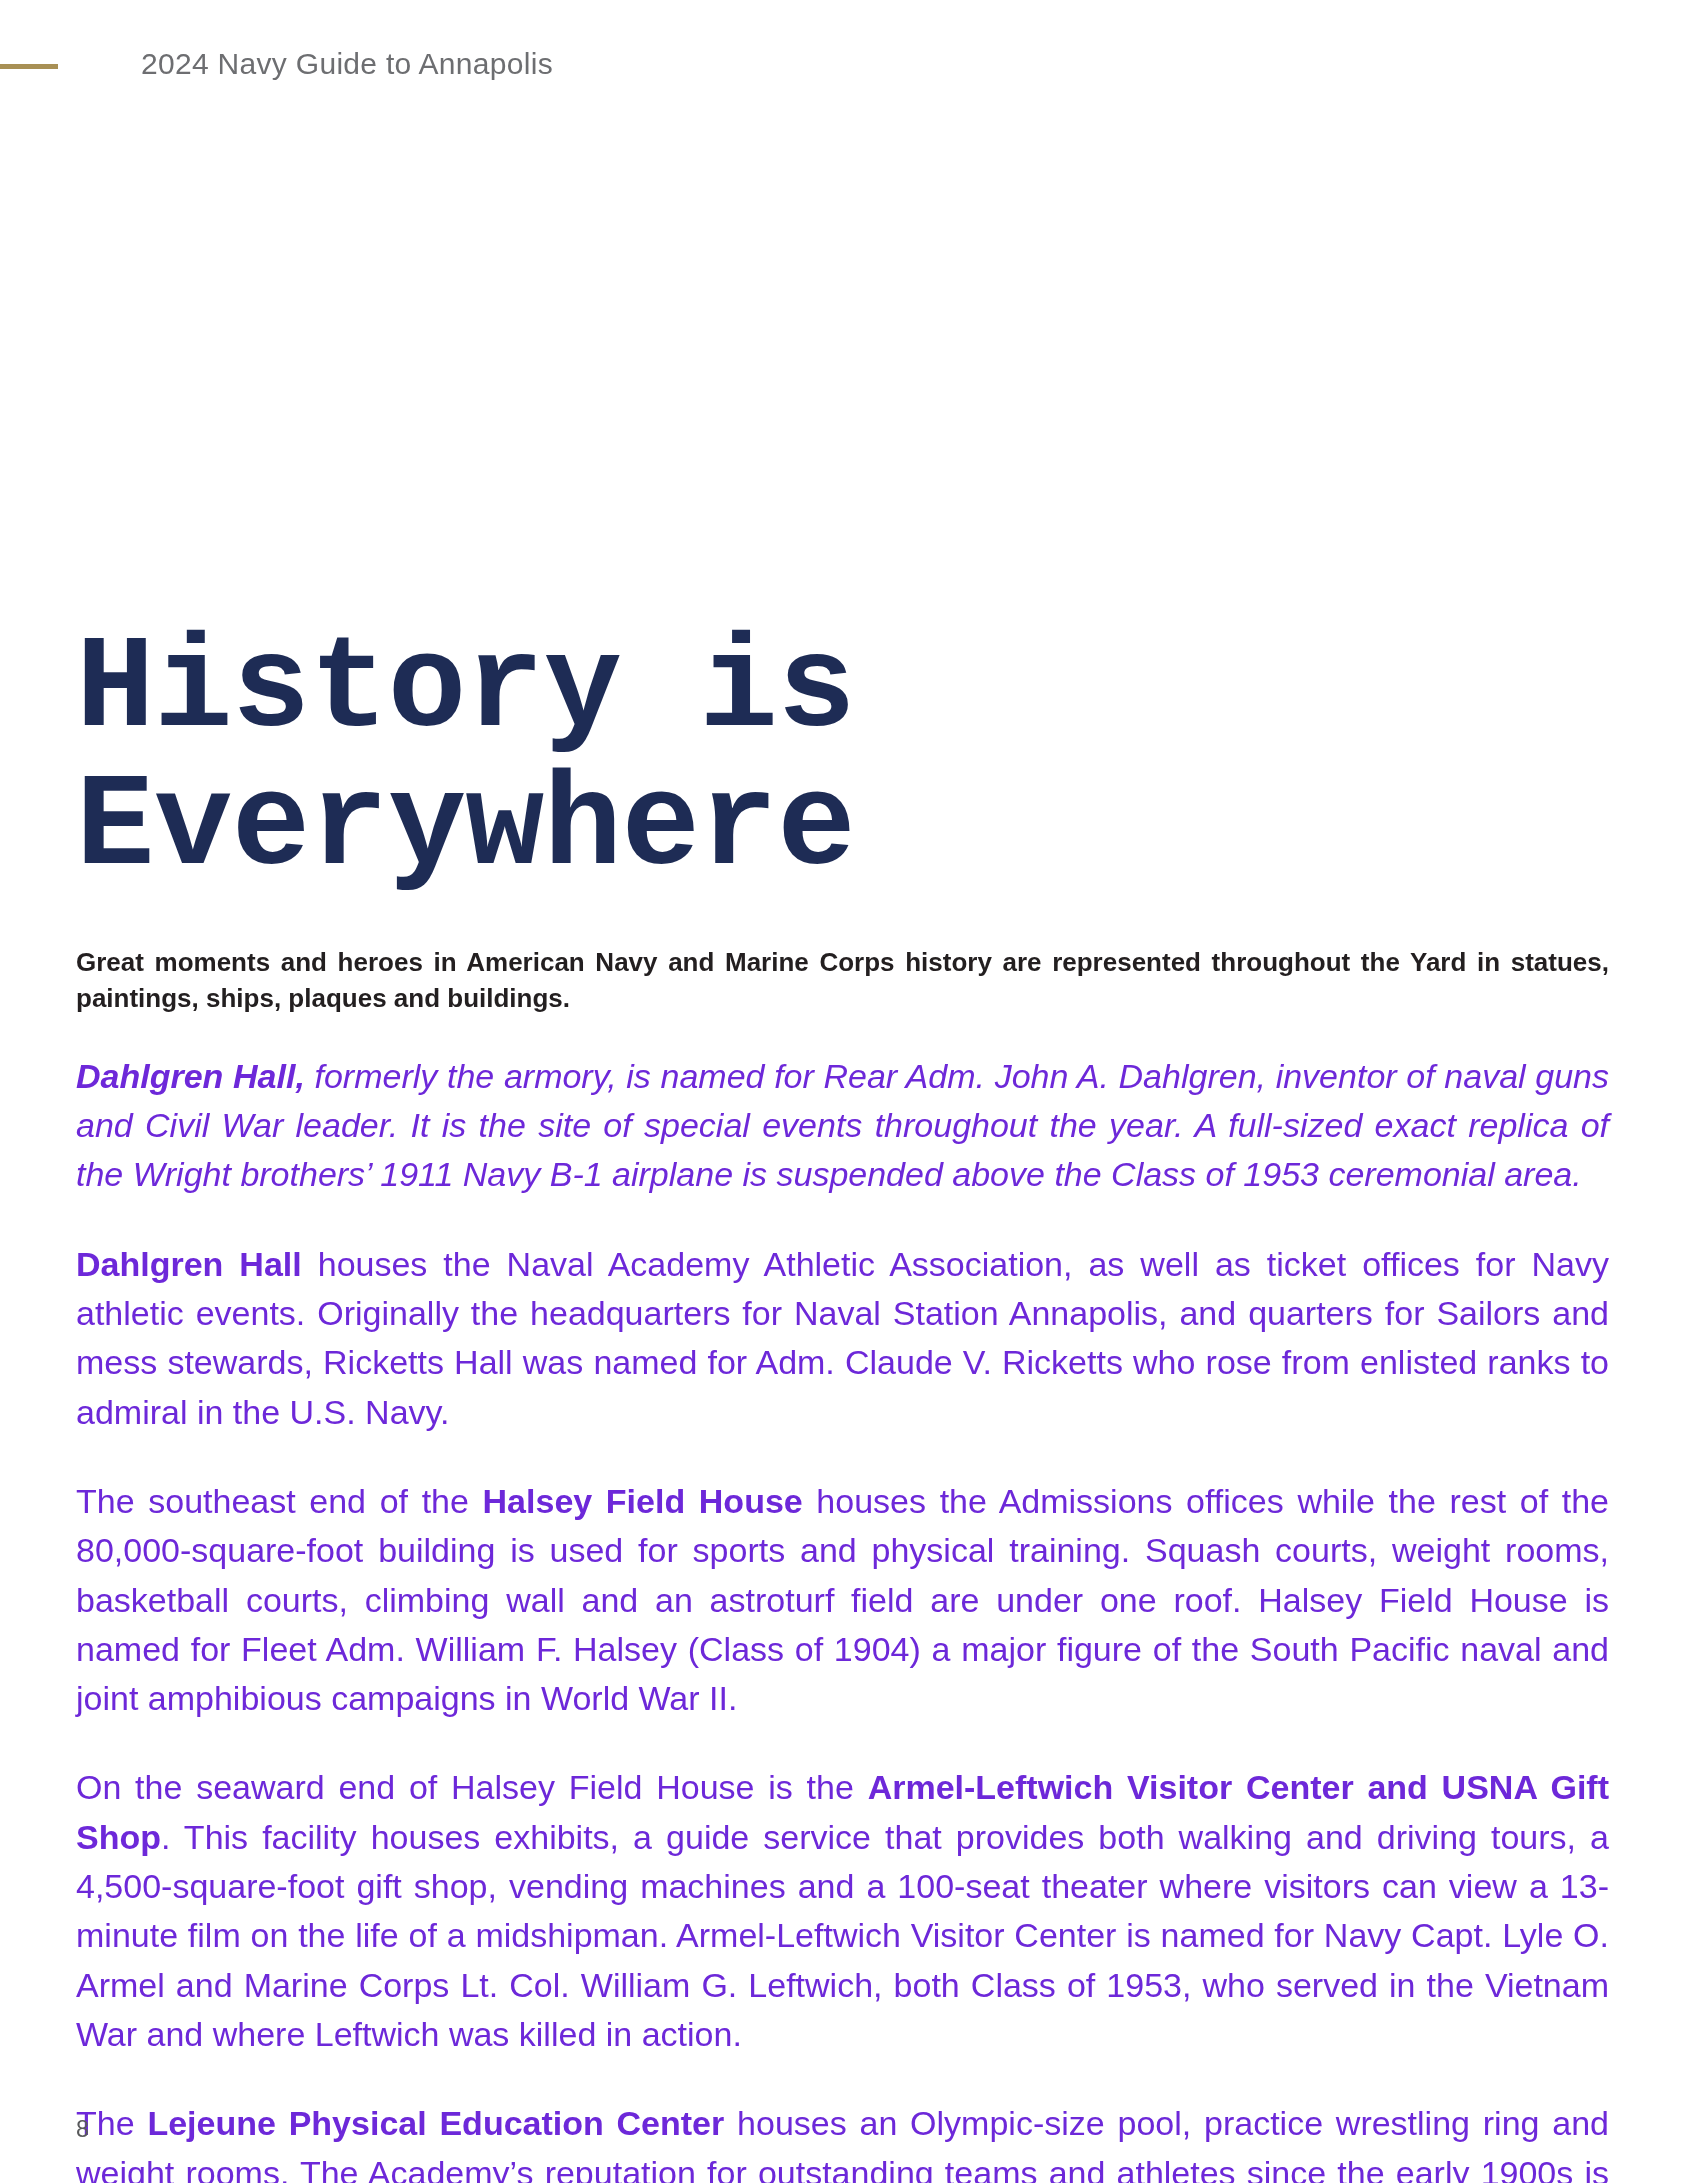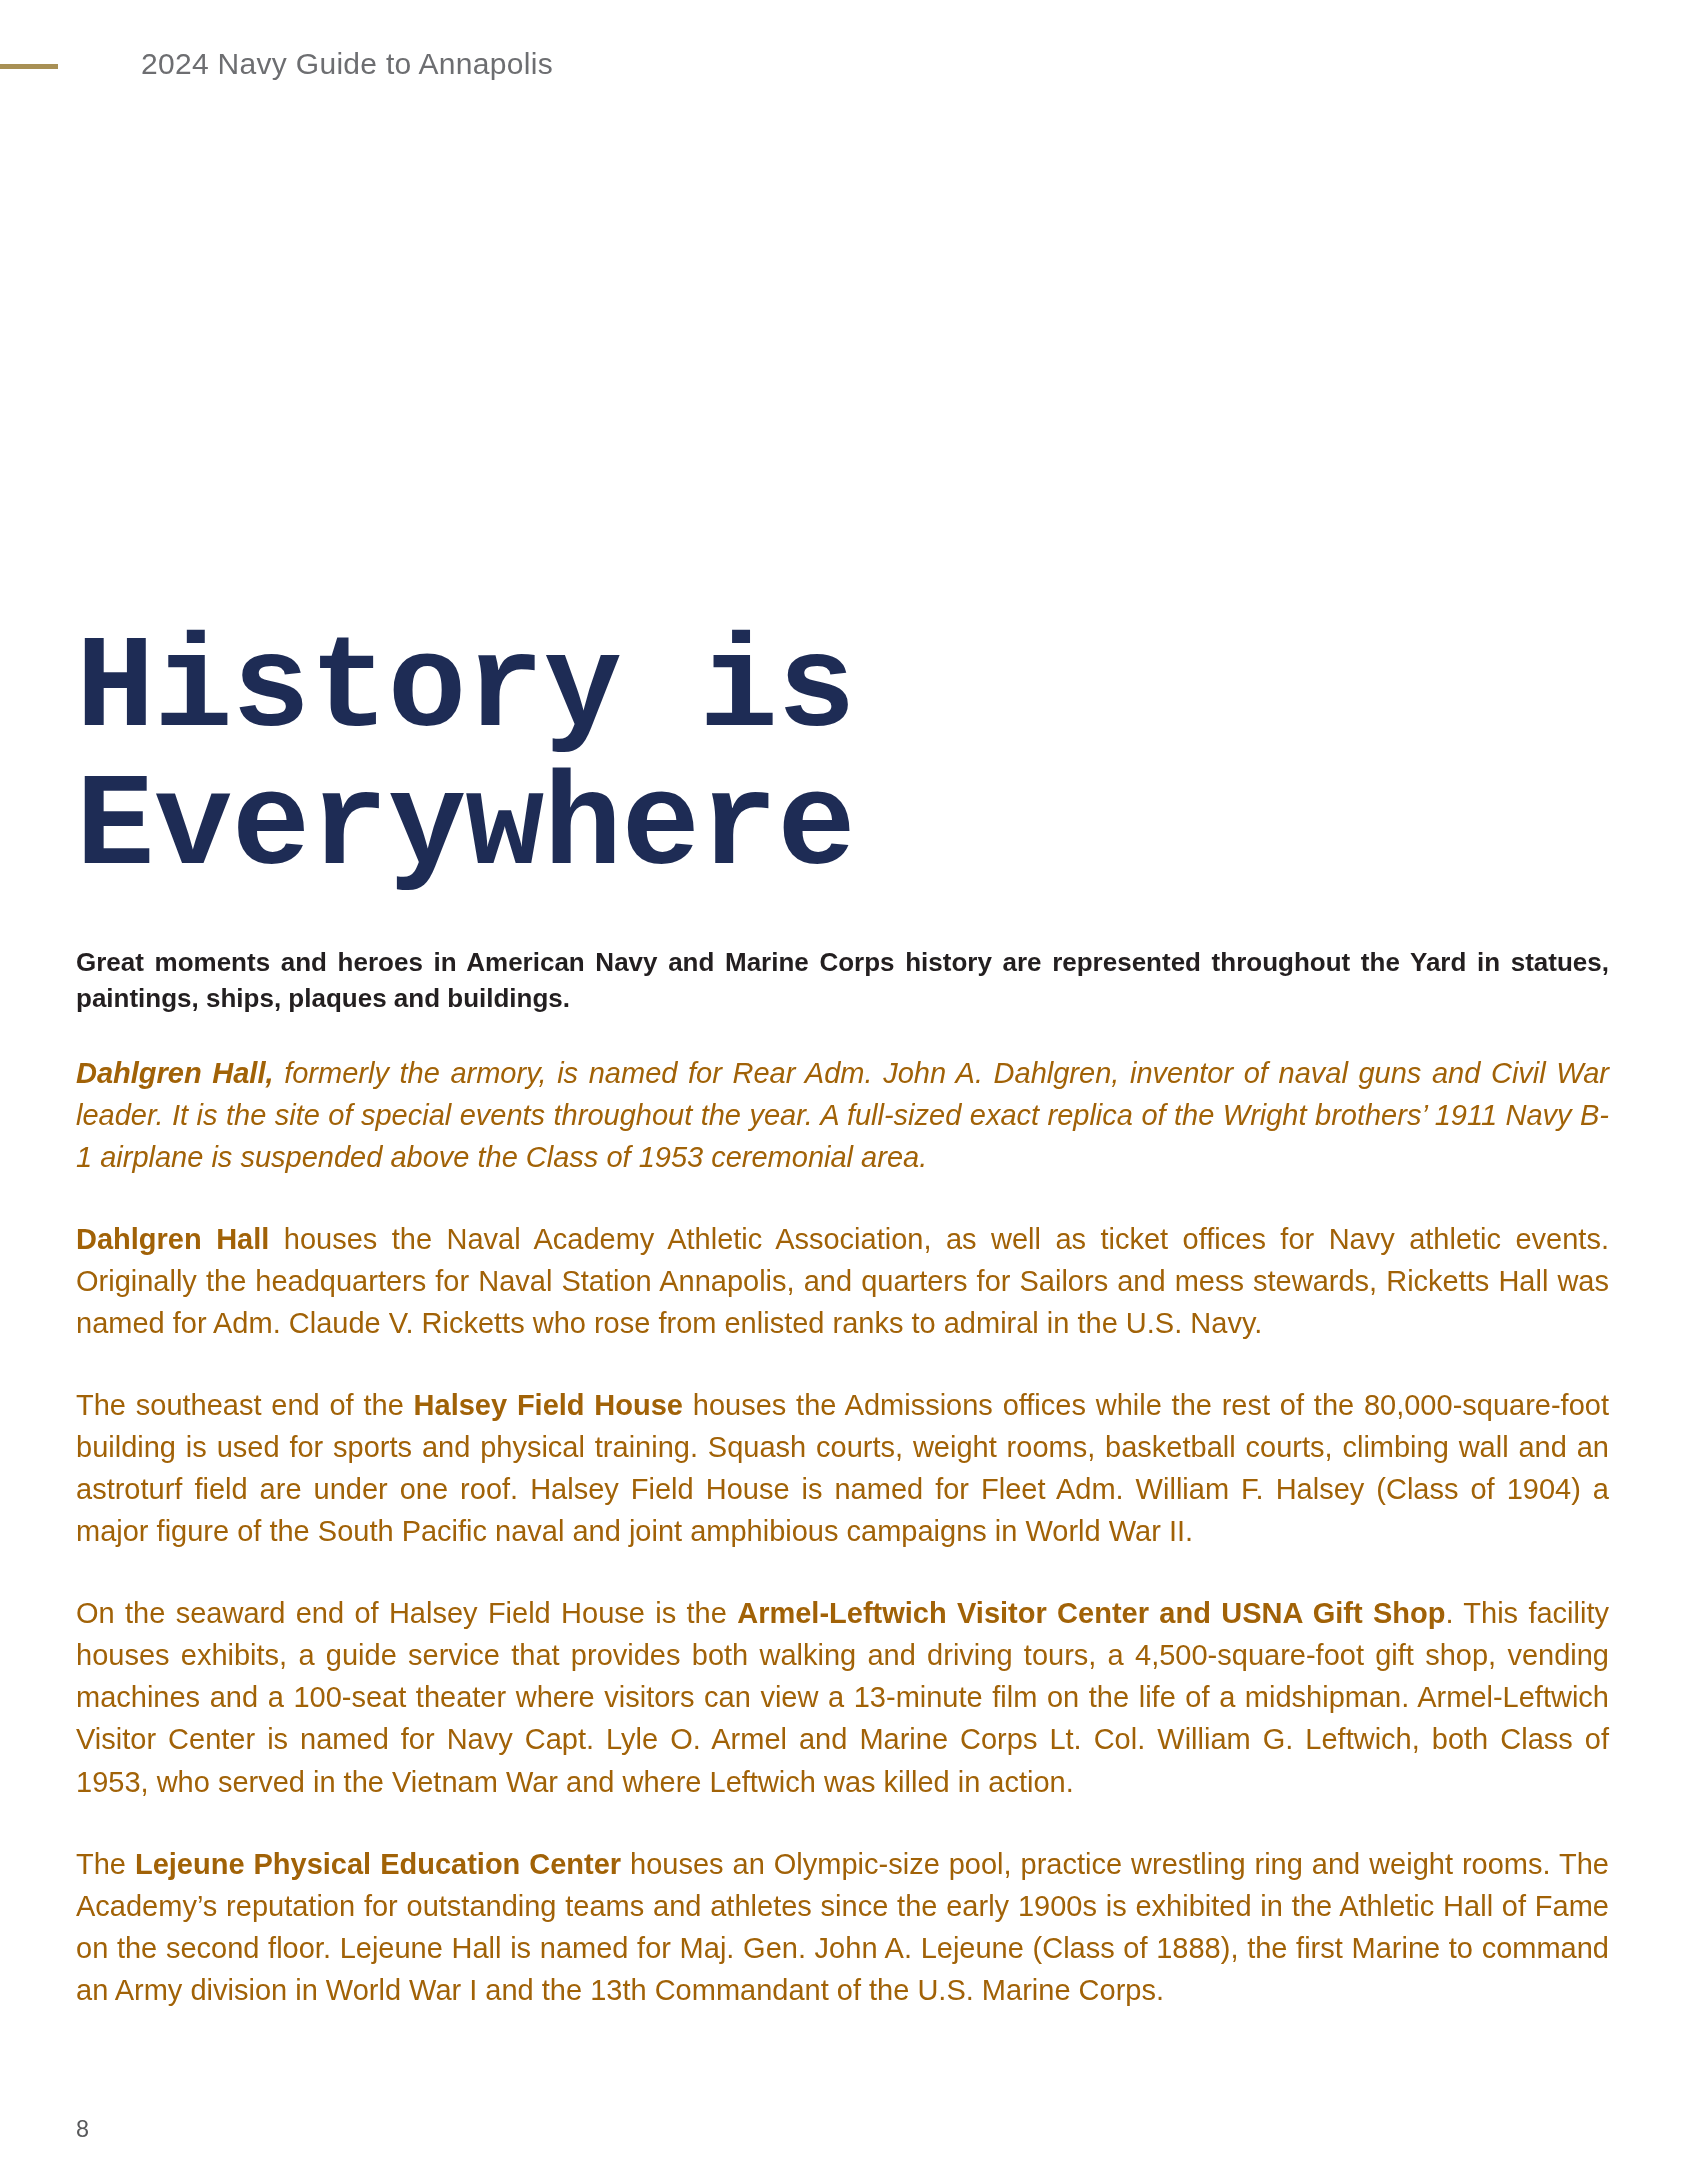--- a/index.html
+++ b/index.html
@@ -56,23 +56,23 @@
   p.intro {
     margin: 4px 0 35px 0;
     font-size: 26px;
     line-height: 1.4;
     font-weight: 700;
     color: #231f20;
     text-align: justify;
   }
   p.para {
     margin: 8px 0 40px 0;
-    font-size: 29px;
+    font-size: 34px;
     line-height: 1.45;
-    color: #a16207;
+    color: #6d28d9;
     text-align: justify;
   }
   p.para.italic { font-style: italic; }
   .b  { font-weight: 700; }
   .bi { font-weight: 700; font-style: italic; }
 
   .page-number {
     position: absolute;
     left: 76px;
     bottom: 40px;

